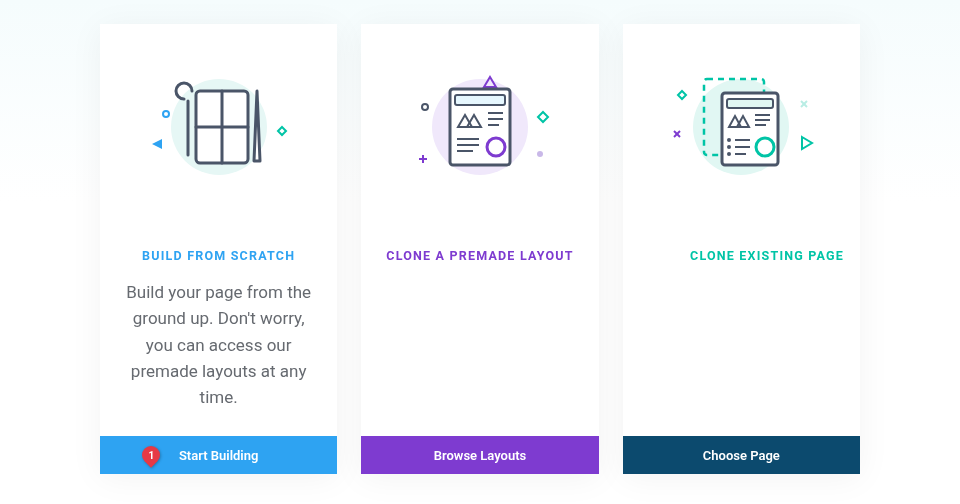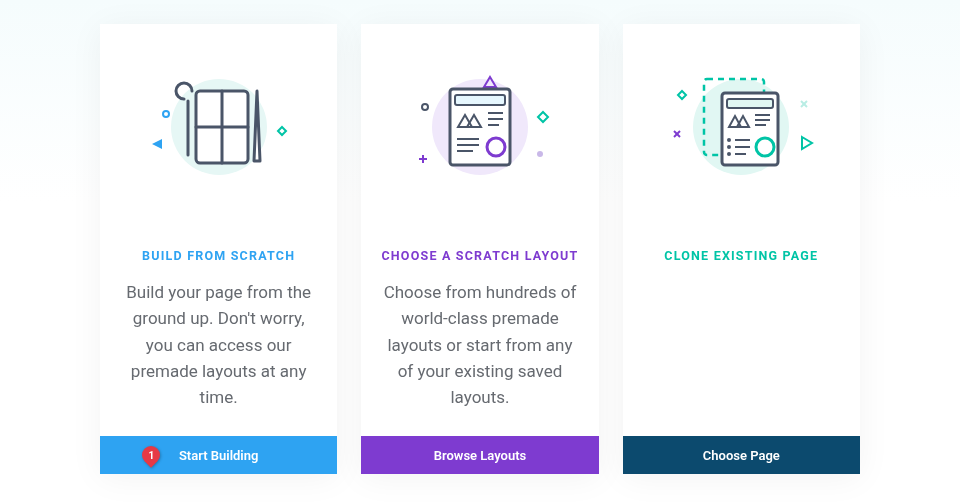--- a/index.html
+++ b/index.html
@@ -37,21 +37,21 @@
     }
     .title {
       text-align: center;
       font-size: 12.5px;
       font-weight: 700;
       letter-spacing: 1.2px;
       padding: 24px 16px 8px;
     }
     .title-blue { color: #2ea3f2; }
     .title-purple { color: #7e3bd0; }
-    .title-teal { color: #00c4a6; }
+    .title-teal { color: #00c4a6; text-align: right; }
     .desc {
       text-align: center;
       color: #666a70;
       font-size: 17px;
       line-height: 1.55;
       padding: 8px 18px 20px;
     }
     .spacer { flex: 1; }
     .action-btn {
       height: 38px;
@@ -154,22 +154,21 @@
           <line x1="93" y1="76" x2="104" y2="76" stroke="#4a5568" stroke-width="2"></line>
           <line x1="62" y1="90" x2="84" y2="90" stroke="#4a5568" stroke-width="2"></line>
           <line x1="62" y1="96" x2="84" y2="96" stroke="#4a5568" stroke-width="2"></line>
           <line x1="62" y1="102" x2="78" y2="102" stroke="#4a5568" stroke-width="2"></line>
           <circle cx="101" cy="98" r="9" fill="none" stroke="#7e3bd0" stroke-width="3"></circle>
         </g>
         <path d="M 148 63 l 5 5 l -5 5 l -5 -5 z" fill="none" stroke="#00c4a6" stroke-width="2"></path>
         <circle cx="145" cy="105" r="3" fill="#c9b8e8"></circle>
       </svg>
     </div>
-    <div class="title title-purple">CHOOSE A SCRATCH LAYOUT</div>
-    <div class="desc">Choose from hundreds of world-class premade layouts or start from any of your existing saved layouts.</div>
+    <div class="title title-purple">CLONE A PREMADE LAYOUT</div>
     <div class="spacer"></div>
     <div class="action-btn btn-purple">
       <span>Browse Layouts</span>
     </div>
   </div>
 
   <div class="card">
     <div class="illus">
       <svg viewBox="0 0 170 150">
         <circle cx="85" cy="78" r="48" fill="#e1f7f3"></circle>

